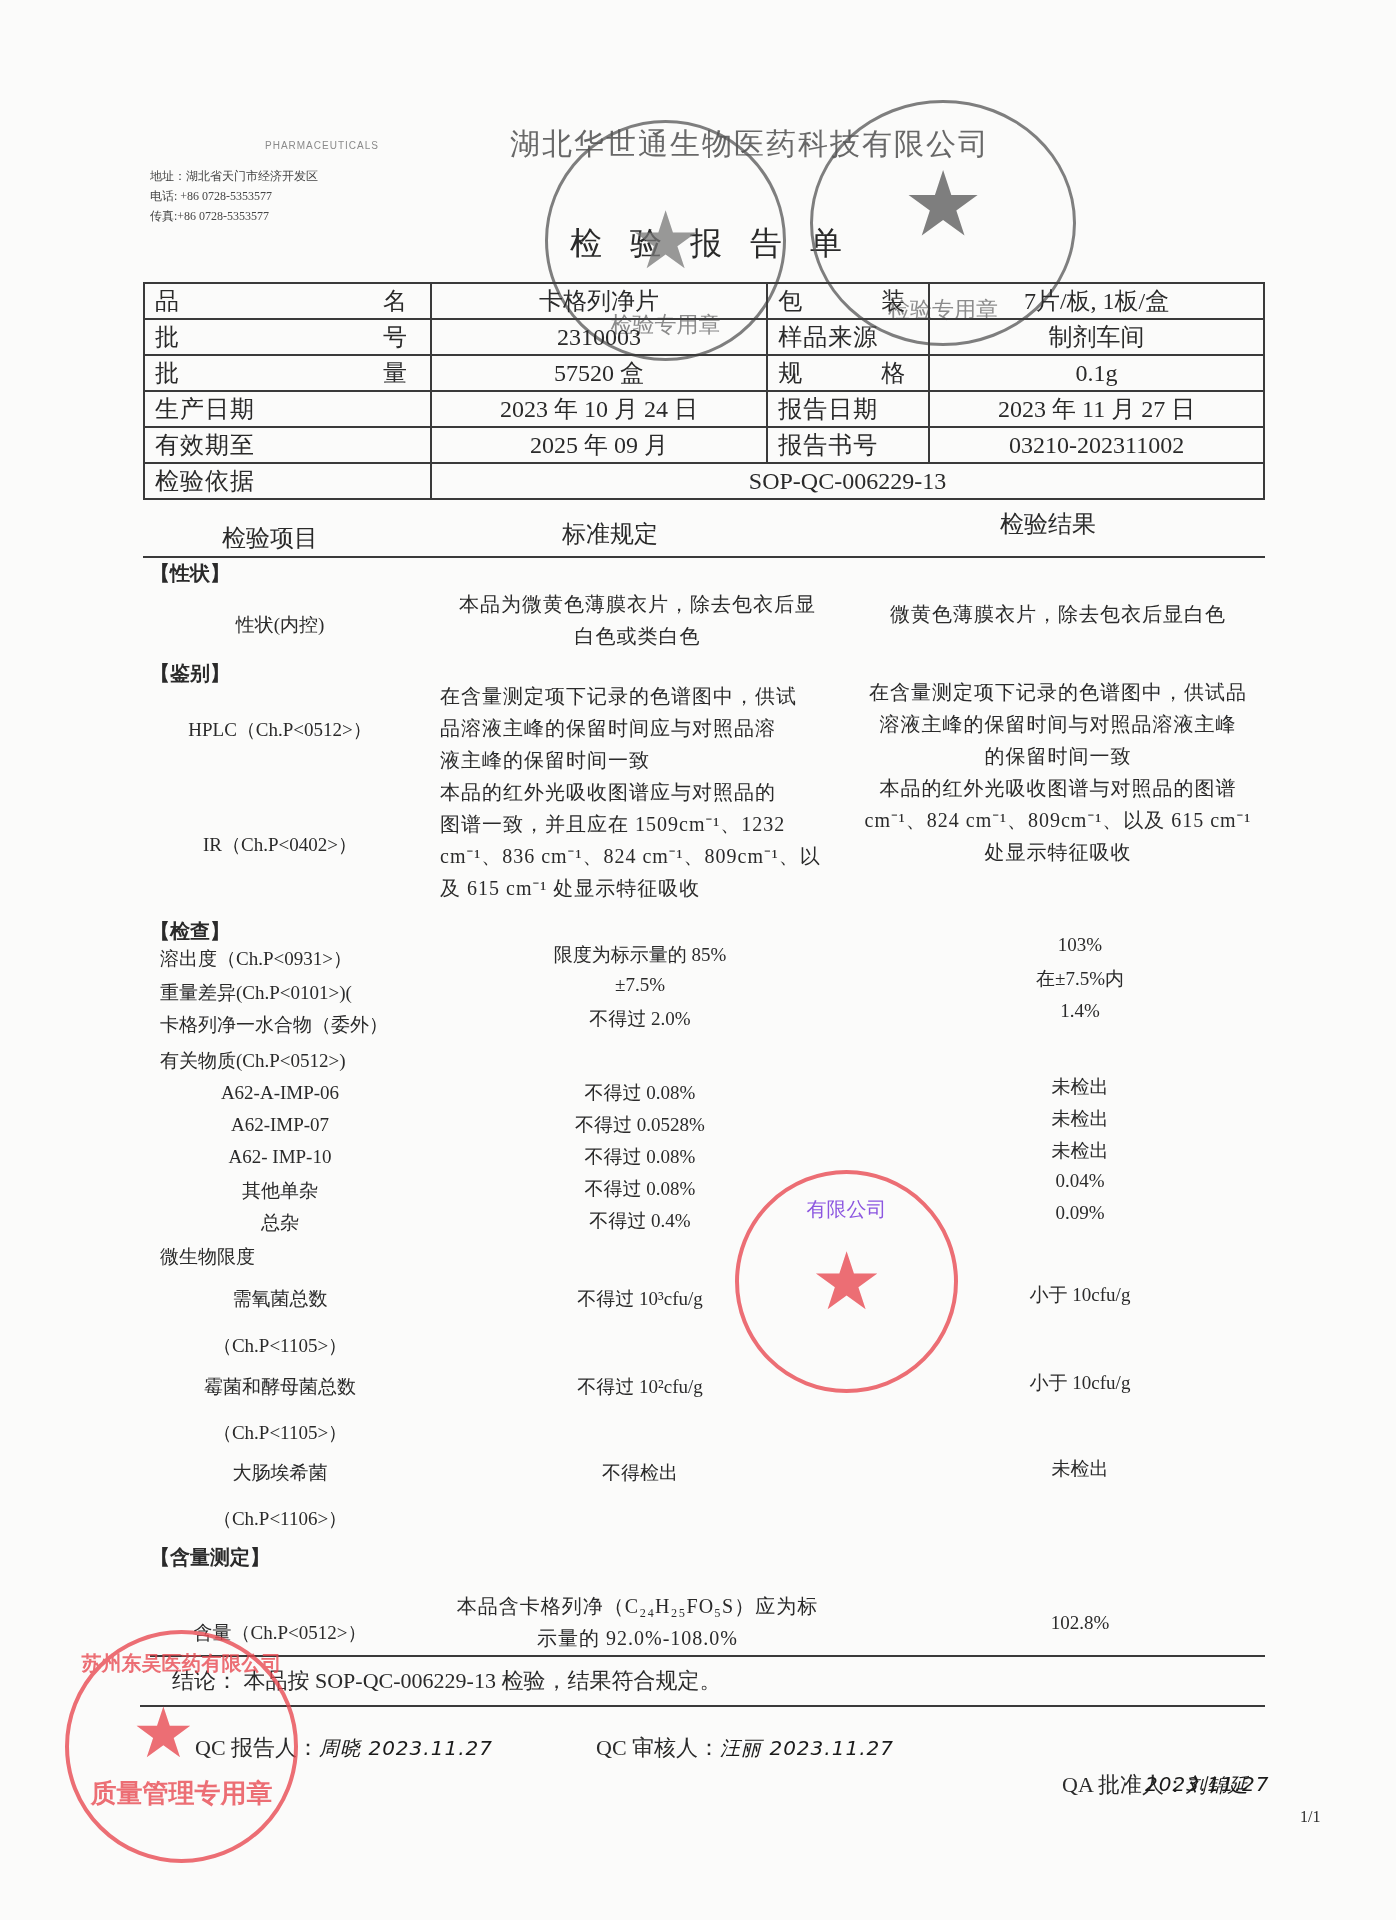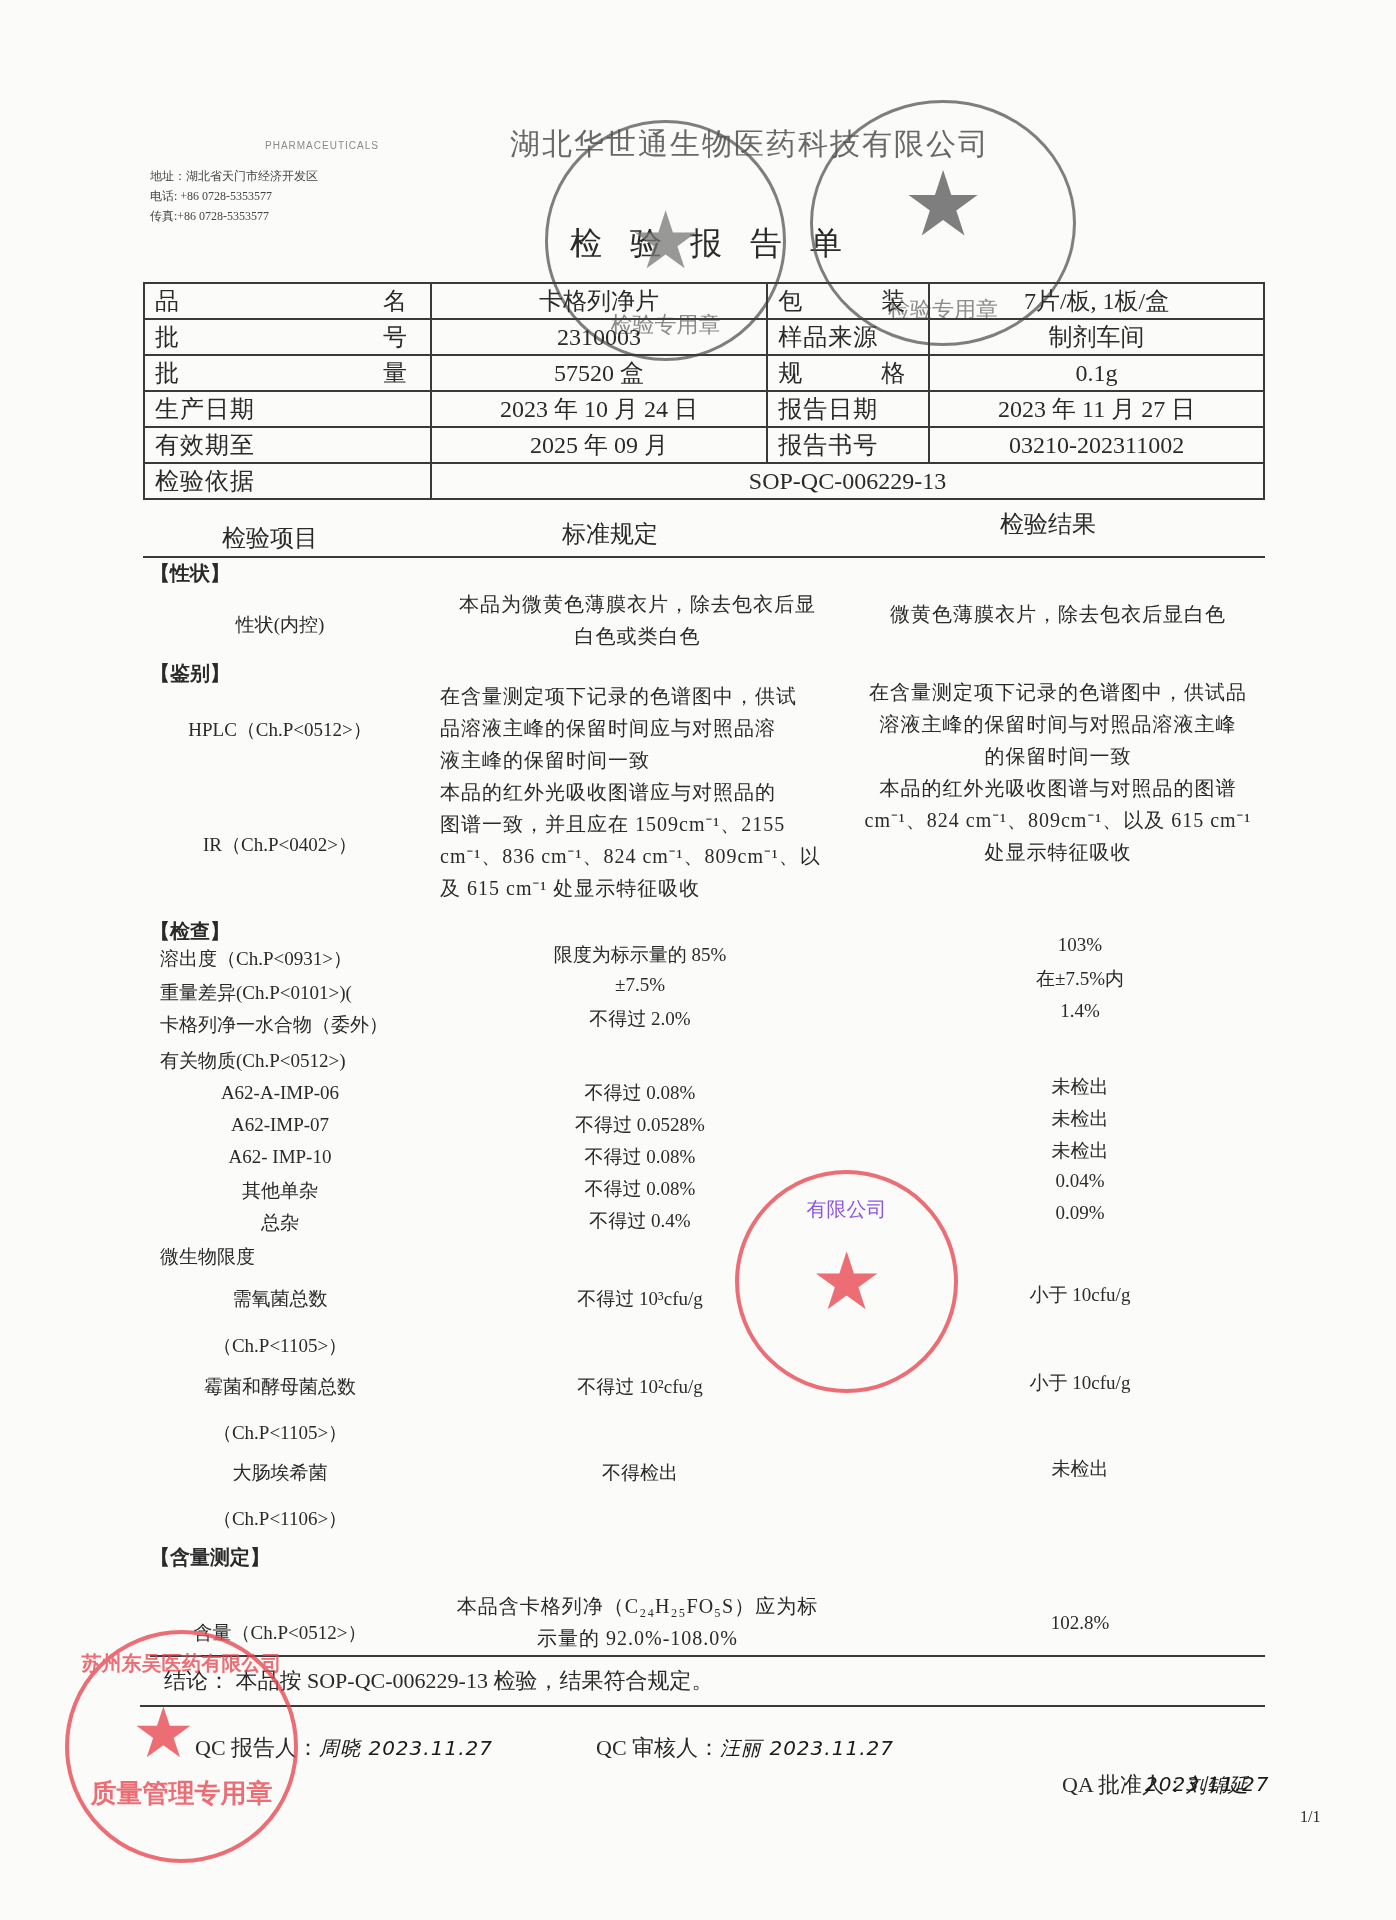--- a/index.html
+++ b/index.html
@@ -29,21 +29,21 @@
   .item { position: absolute; font-size: 19px; font-family: "Liberation Serif", serif; white-space: nowrap; }
   .item.c1 { width: 300px; text-align: center; left: 130px; }
   .item.c1l { left: 158px; }
   .item.c2 { left: 440px; width: 400px; text-align: center; }
   .item.c3 { left: 900px; width: 360px; text-align: center; }
   .para { position: absolute; font-size: 20px; line-height: 32px; font-family: "Liberation Serif", serif; letter-spacing: 1px; }
   .para.c2 { left: 440px; width: 395px; }
   .para.c3 { left: 848px; width: 420px; text-align: center; }
   .para .l { display: block; white-space: nowrap; }
 
-  .conclusion { position: absolute; left: 164px; top: 1655px; font-size: 22px; font-family: "Liberation Serif", serif; }
+  .conclusion { position: absolute; left: 172px; top: 1655px; font-size: 22px; font-family: "Liberation Serif", serif; }
   .sig { position: absolute; top: 1733px; font-size: 22px; font-family: "Liberation Serif", serif; white-space: nowrap; }
   .hand { font-family: "DejaVu Sans", sans-serif; font-style: italic; font-size: 20px; color: #1a1a1a; letter-spacing: 1px; }
   .pageno { position: absolute; left: 1300px; top: 1808px; font-size: 16px; font-family: "Liberation Serif", serif; }
 
   .stamp { position: absolute; border-radius: 50%; pointer-events: none; }
   .stamp.gray { border: 3px solid #555; opacity: 0.75; }
   .stamp.red { border: 4px solid #e8474f; opacity: 0.78; }
   .stamp .star { position: absolute; left: 50%; top: 50%; transform: translate(-50%,-50%); line-height: 1; }
   .stamp .lower { position: absolute; left: 0; right: 0; text-align: center; white-space: nowrap; }
 </style>
@@ -153,21 +153,21 @@
   <span class="l">液主峰的保留时间一致</span>
 </div>
 <div class="para c3" style="top:676px;">
   <span class="l">在含量测定项下记录的色谱图中，供试品</span>
   <span class="l">溶液主峰的保留时间与对照品溶液主峰</span>
   <span class="l">的保留时间一致</span>
 </div>
 <div class="item c1" style="top:832px;">IR（Ch.P&lt;0402&gt;）</div>
 <div class="para c2" style="top:776px;">
   <span class="l">本品的红外光吸收图谱应与对照品的</span>
-  <span class="l">图谱一致，并且应在 1509cm⁻¹、2155</span>
+  <span class="l">图谱一致，并且应在 1509cm⁻¹、1232</span>
   <span class="l">cm⁻¹、836 cm⁻¹、824 cm⁻¹、809cm⁻¹、以</span>
   <span class="l">及 615 cm⁻¹ 处显示特征吸收</span>
 </div>
 <div class="para c3" style="top:772px;">
   <span class="l">本品的红外光吸收图谱与对照品的图谱</span>
   <span class="l">cm⁻¹、824 cm⁻¹、809cm⁻¹、以及 615 cm⁻¹</span>
   <span class="l">处显示特征吸收</span>
 </div>
 
 <div class="section" style="top:918px;">【检查】</div>

